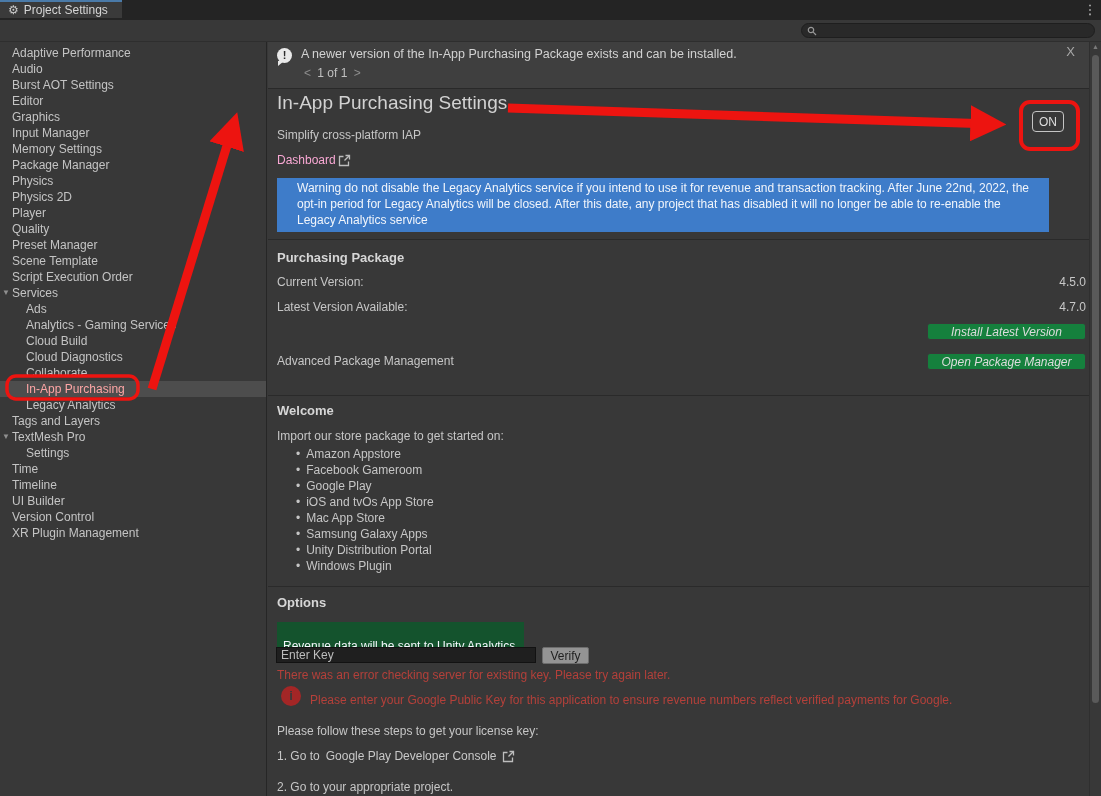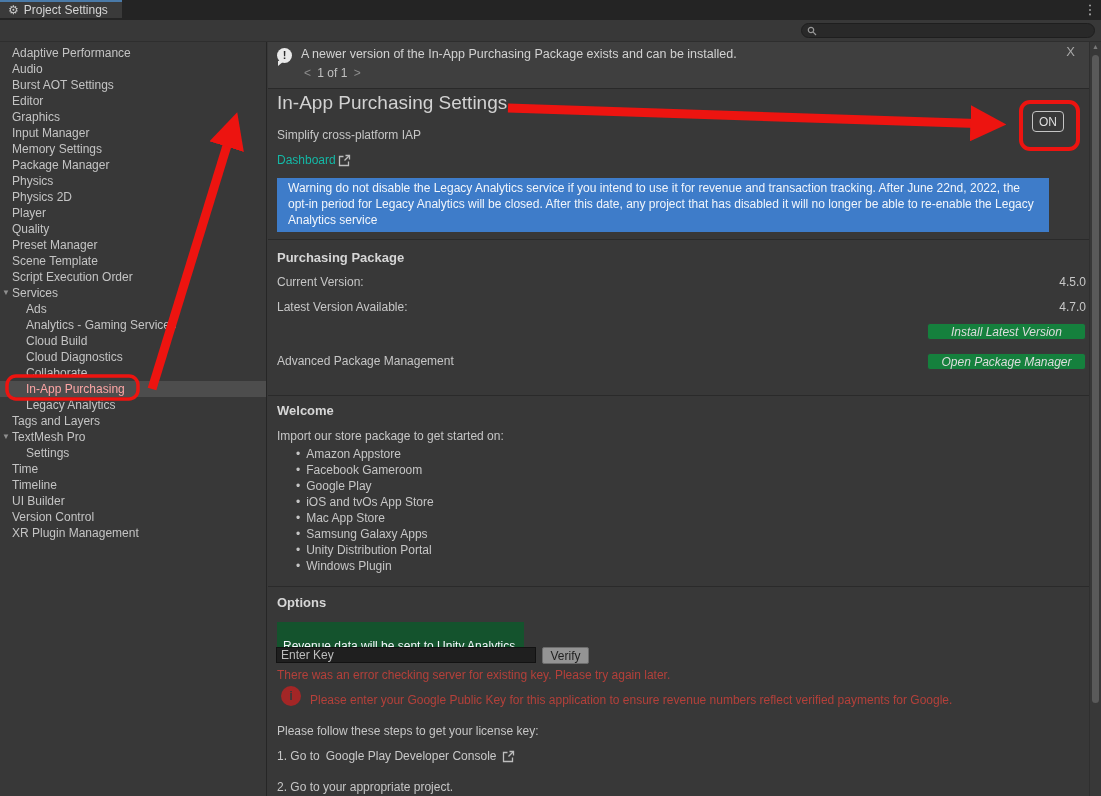--- a/index.html
+++ b/index.html
@@ -39,23 +39,23 @@
     border-left:6px solid #e9e9e9;border-bottom:5px solid transparent;}
   .notif-msg{position:absolute;left:33px;top:5px;color:#d2d2d2;font-size:12.5px;}
   .pager{position:absolute;left:33px;top:24px;font-size:12px;color:#c0c0c0;}
   .pager .chev{color:#8d8d8d;cursor:pointer;padding:0 3px;}
   .notif-close{position:absolute;right:14px;top:2px;color:#a8a8a8;font-size:13px;cursor:pointer;}
 
   .h1{position:absolute;left:9px;top:50px;font-size:19px;color:#d2d2d2;}
   .on-btn{position:absolute;left:764px;top:69px;width:32px;height:21px;border:1px solid #c4c4c4;border-radius:4px;
     color:#dedede;font-size:12px;display:flex;align-items:center;justify-content:center;cursor:pointer;box-sizing:border-box;}
   .subtitle{position:absolute;left:9px;top:86px;color:#c6c6c6;text-align:right;}
-  .dash-row{position:absolute;left:9px;top:111px;display:flex;align-items:center;gap:2px;color:#14b8a6;cursor:pointer;justify-content:flex-end;}
+  .dash-row{position:absolute;left:9px;top:111px;display:flex;align-items:center;gap:2px;color:#f9a8d4;cursor:pointer;justify-content:flex-end;}
   .warnbox{position:absolute;left:9px;top:136px;width:772px;box-sizing:border-box;background:#3e7cc9;color:#f1f5fb;
-    padding:3px 11px;line-height:1.33;}
+    padding:3px 20px;line-height:1.33;}
   .divider{position:absolute;left:0;right:0;height:0;border-top:1px solid #2a2a2a;}
   .sec-head{position:absolute;left:9px;font-size:13px;font-weight:bold;color:#d6d6d6;}
   .lab{position:absolute;left:9px;color:#c6c6c6;}
   .val{position:absolute;right:3px;color:#c8c8c8;}
   .ubtn{position:absolute;right:3px;width:159px;height:17px;background:#15803d;border:1px solid #393939;border-radius:3px;
     color:#dcdcdc;font-size:12px;display:flex;align-items:center;justify-content:center;cursor:pointer;box-sizing:border-box;font-style:italic;}
   .stores{position:absolute;left:28px;top:404px;margin:0;padding:0;list-style:none;}
   .stores li{height:16px;line-height:16px;color:#c6c6c6;}
   .stores .bl{margin-right:6px;color:#c6c6c6;}
   .chip{position:absolute;left:9px;top:580px;background:#14532d;color:#f4f7fc;padding:17px 6px 2px 6px;}

